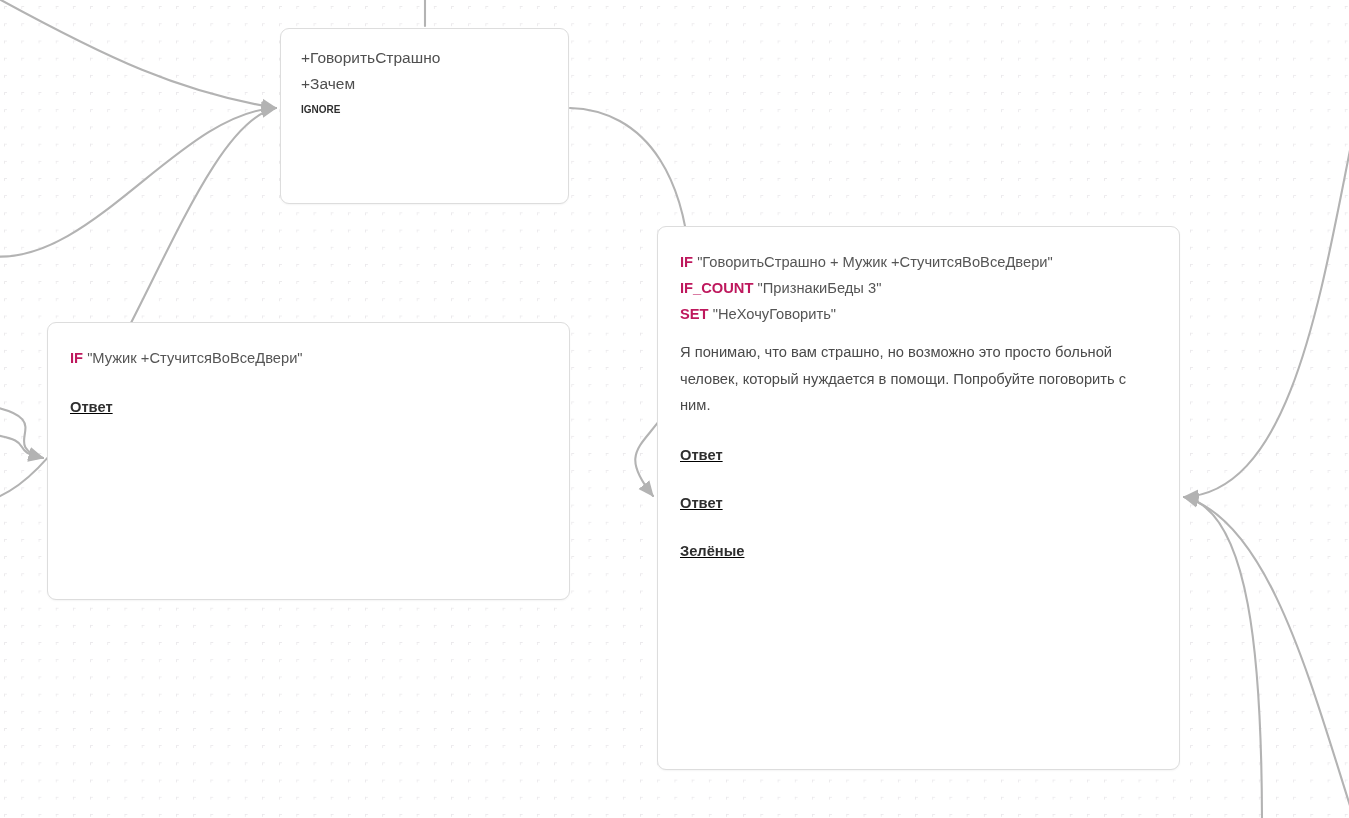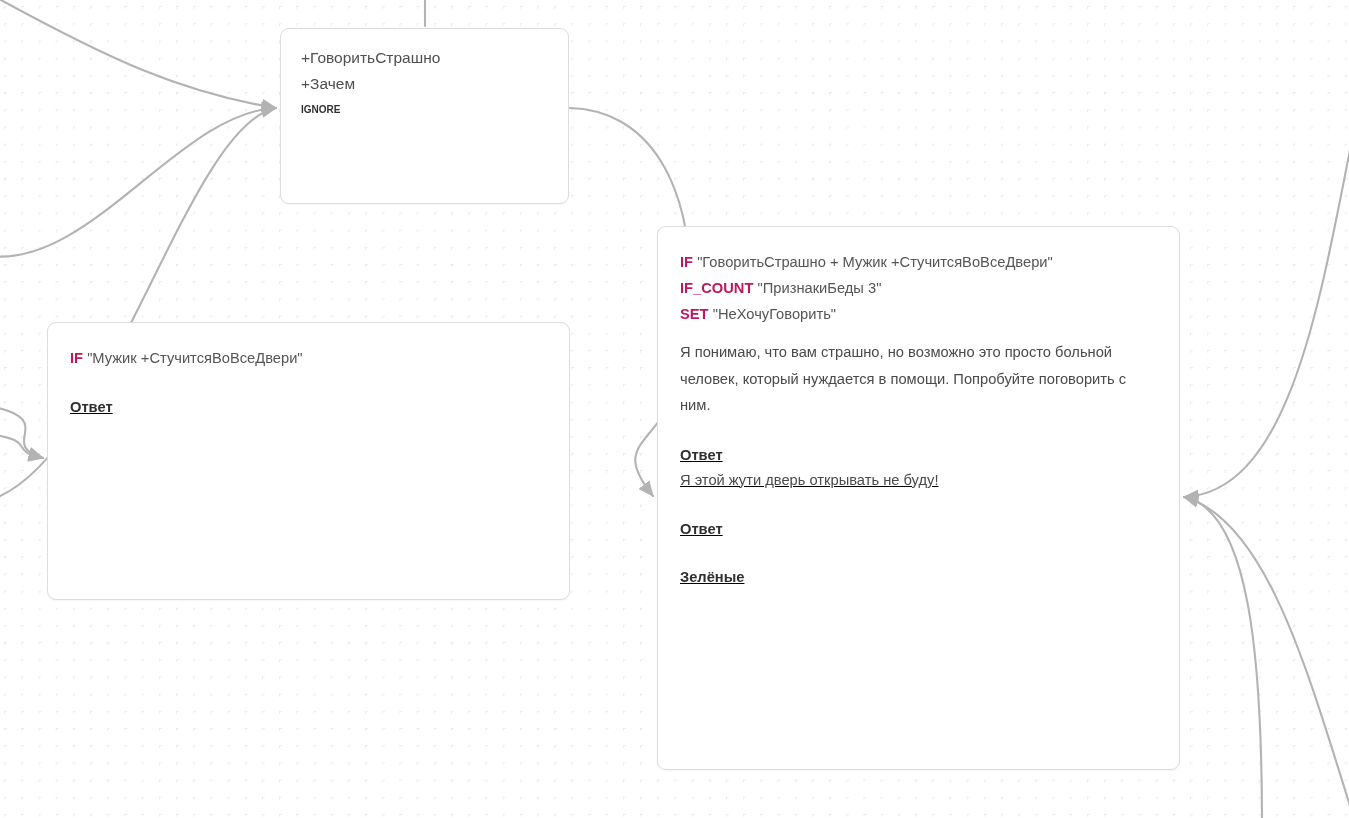--- a/index.html
+++ b/index.html
@@ -164,21 +164,20 @@
         <span class="rule-kw">IF_COUNT</span>
         <span>"ПризнакиБеды 3"</span>
       </div>
       <div class="rule-line">
         <span class="rule-kw">SET</span>
         <span>"НеХочуГоворить"</span>
       </div>
       <div class="para">Я понимаю, что вам страшно, но возможно это просто больной человек, который нуждается в помощи. Попробуйте поговорить с ним.</div>
       <div class="block">
         <div class="block-title">Ответ</div>
-        <div class="block-text">Я этой жути дверь открывать не буду!</div>
       </div>
       <div class="block">
         <div class="block-title">Ответ</div>
       </div>
       <div class="block">
         <div class="block-title">Зелёные</div>
       </div>
     </div>
   </div>
 

